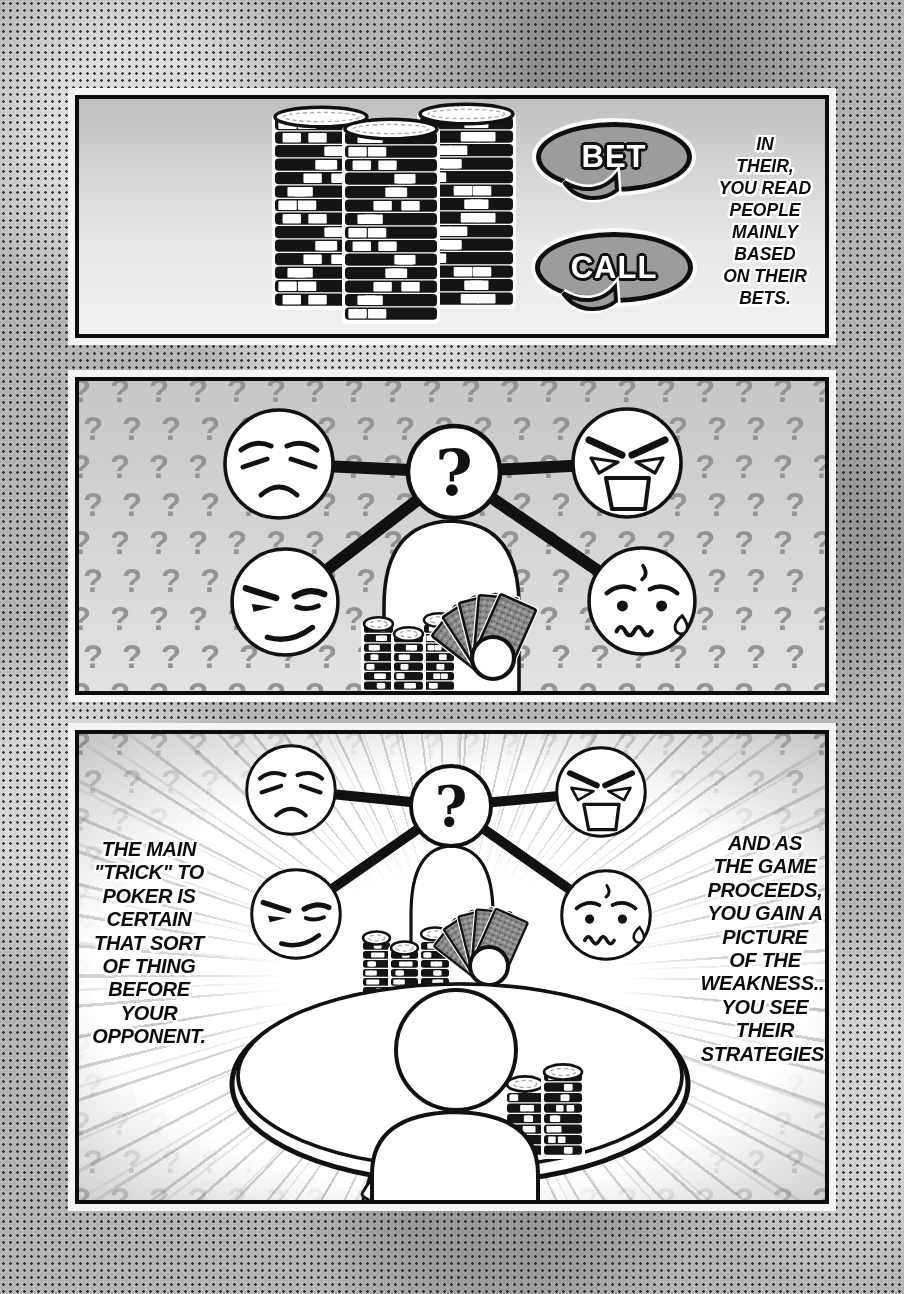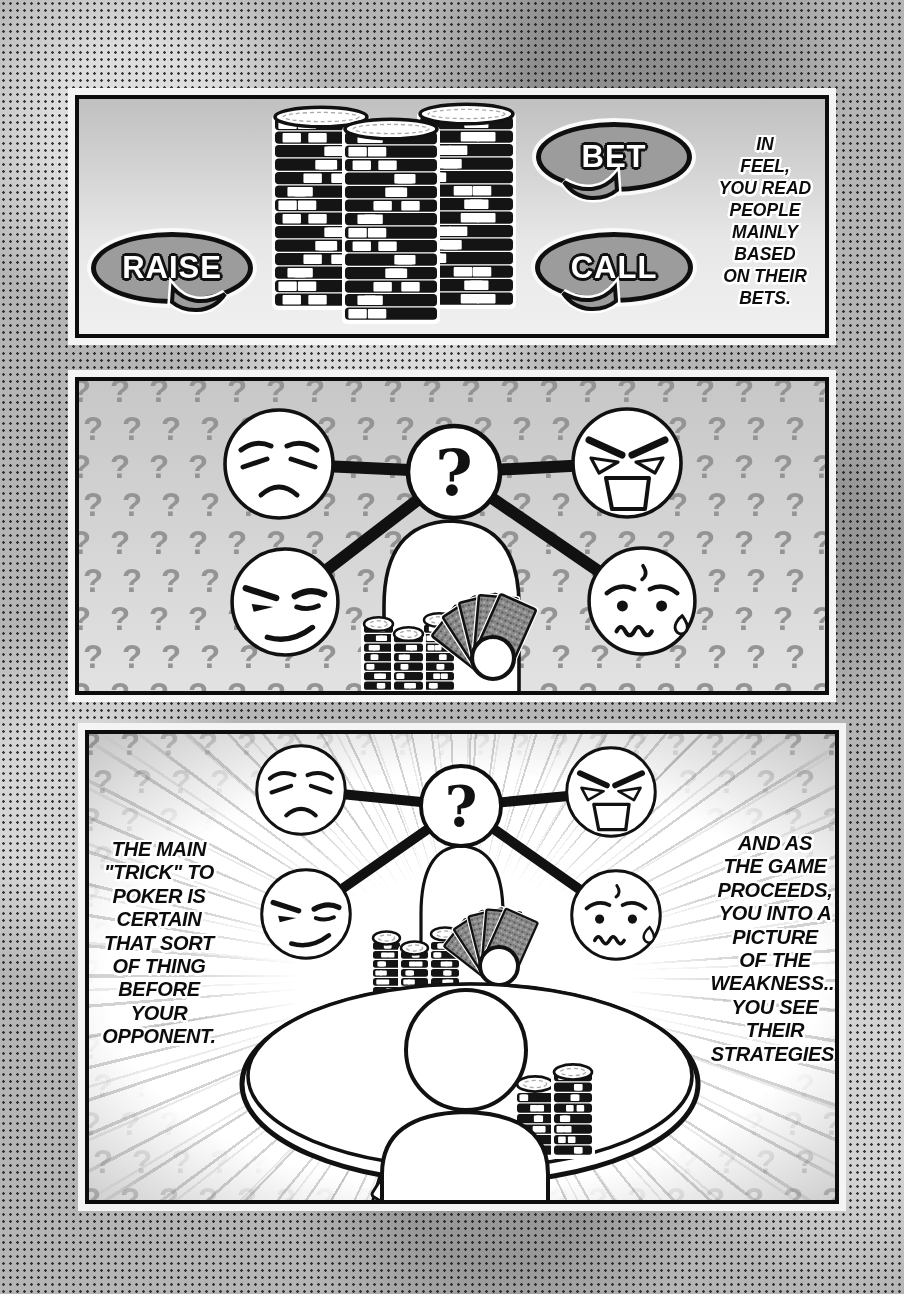--- a/index.html
+++ b/index.html
@@ -14,21 +14,21 @@
       radial-gradient(circle at 8% 62%, rgba(255,255,255,.45) 0 7%, transparent 16%),
       radial-gradient(circle at 55% 90%, rgba(85,85,85,.3) 0 8%, transparent 17%),
       radial-gradient(circle at 95% 85%, rgba(255,255,255,.4) 0 6%, transparent 14%);
     background-size:7px 7px,100% 100%,100% 100%,100% 100%,100% 100%,100% 100%,100% 100%,100% 100%;
     background-repeat:repeat,no-repeat,no-repeat,no-repeat,no-repeat,no-repeat,no-repeat,no-repeat;
     font-family:"Liberation Sans",sans-serif;}
   .panel{position:absolute;left:75px;width:746px;border:4px solid #0d0d0d;
     box-shadow:0 0 0 7px #f4f4f4;overflow:hidden;}
   .panel-1{top:95px;height:235px;background:linear-gradient(180deg,#c0c0c0,#e7e7e7 60%,#f0f0f0);}
   .panel-2{top:377px;height:310px;background:linear-gradient(180deg,#c7c7c7,#e2e2e2);}
-  .panel-3{top:730px;height:466px;background:#c9c9c9;margin-left:10px;}
+  .panel-3{top:730px;height:466px;background:#c9c9c9;}
   .layer{position:absolute;inset:0;}
   svg.layer{width:100%;height:100%;display:block;}
   .q-grid{position:absolute;inset:0;overflow:hidden;}
   .q-grid .qm{position:absolute;font-weight:bold;font-size:33px;color:#949494;
     font-family:"Liberation Sans",sans-serif;}
   .burst{position:absolute;inset:0;
     background:radial-gradient(ellipse 92% 86% at 50% 53%, #ffffff 0 52%, rgba(255,255,255,0) 80%);}
   .rays{position:absolute;inset:0;opacity:.8;
     background:
       repeating-conic-gradient(from 3deg at 50% 52%, rgba(60,60,60,.28) 0deg .5deg, transparent .5deg 4.6deg),
@@ -256,44 +256,37 @@
           <rect x="266" y="46.5" width="92" height="12.3" fill="#141414" rx="3.7800000000000002"></rect>
           <rect x="288.88" y="47.9" width="18.400000000000002" height="9.5" fill="#fff" rx="1"></rect>
           <rect x="269.392" y="47.9" width="18.400000000000002" height="9.5" fill="#fff" rx="1"></rect>
           <rect x="266" y="33" width="92" height="12.3" fill="#141414" rx="3.7800000000000002"></rect>
           <rect x="278.44" y="34.4" width="18.400000000000002" height="9.5" fill="#fff" rx="1"></rect>
           <rect x="285.4" y="34.4" width="18.400000000000002" height="9.5" fill="#fff" rx="1"></rect>
           <ellipse cx="312" cy="30" rx="46" ry="9.719999999999999" fill="#fff" stroke="#111" stroke-width="3.5100000000000002"></ellipse>
           <ellipse cx="312" cy="30" rx="37.9" ry="4.590000000000001" fill="none" stroke="#aaa" stroke-width="1.3" stroke-dasharray="4 3"></ellipse>
         </g>
     </svg>
-    <div class="bubble" style="left:12px;top:133px;width:152px;height:62px">
-      <svg class="tail tail-r" viewBox="0 0 58 34">
-        <path d="M3,1 C15,15 34,19 55,7 C40,29 14,25 2,15 Z" fill="#9c9c9c" stroke="#fff" stroke-width="9"></path>
-        <path d="M3,1 C15,15 34,19 55,7 C40,29 14,25 2,15 Z" fill="#9c9c9c" stroke="#0f0f0f" stroke-width="4"></path>
-      </svg>
-      <span class="bubble-label">RAISE</span>
-    </div>
     <div class="bubble" style="left:456px;top:133px;width:148px;height:61px">
       <svg class="tail tail-l" viewBox="0 0 58 34">
         <path d="M3,1 C15,15 34,19 55,7 C40,29 14,25 2,15 Z" fill="#9c9c9c" stroke="#fff" stroke-width="9"></path>
         <path d="M3,1 C15,15 34,19 55,7 C40,29 14,25 2,15 Z" fill="#9c9c9c" stroke="#0f0f0f" stroke-width="4"></path>
       </svg>
       <span class="bubble-label">CALL</span>
     </div>
     <div class="bubble" style="left:457px;top:23px;width:146px;height:60px">
       <svg class="tail tail-l" viewBox="0 0 58 34">
         <path d="M3,1 C15,15 34,19 55,7 C40,29 14,25 2,15 Z" fill="#9c9c9c" stroke="#fff" stroke-width="9"></path>
         <path d="M3,1 C15,15 34,19 55,7 C40,29 14,25 2,15 Z" fill="#9c9c9c" stroke="#0f0f0f" stroke-width="4"></path>
       </svg>
       <span class="bubble-label">BET</span>
     </div>
     <div class="caption caption-p1" style="left:626px;top:34px;width:120px">
         <div class="cap-line">IN</div>
-        <div class="cap-line">FEEL,</div>
+        <div class="cap-line">THEIR,</div>
         <div class="cap-line">YOU READ</div>
         <div class="cap-line">PEOPLE</div>
         <div class="cap-line">MAINLY</div>
         <div class="cap-line">BASED</div>
         <div class="cap-line">ON THEIR</div>
         <div class="cap-line">BETS.</div>
       </div>
   </section>
 
   <section class="panel panel-2">
@@ -1014,21 +1007,21 @@
         <div class="cap-line">THAT SORT</div>
         <div class="cap-line">OF THING</div>
         <div class="cap-line">BEFORE</div>
         <div class="cap-line">YOUR</div>
         <div class="cap-line">OPPONENT.</div>
       </div>
     <div class="caption caption-std" style="left:608px;top:98px;width:156px">
         <div class="cap-line">AND AS</div>
         <div class="cap-line">THE GAME</div>
         <div class="cap-line">PROCEEDS,</div>
-        <div class="cap-line">YOU INTO A</div>
+        <div class="cap-line">YOU GAIN A</div>
         <div class="cap-line">PICTURE</div>
         <div class="cap-line">OF THE</div>
         <div class="cap-line">WEAKNESS...</div>
         <div class="cap-line">YOU SEE</div>
         <div class="cap-line">THEIR</div>
         <div class="cap-line">STRATEGIES.</div>
       </div>
   </section>
 </div>
 

